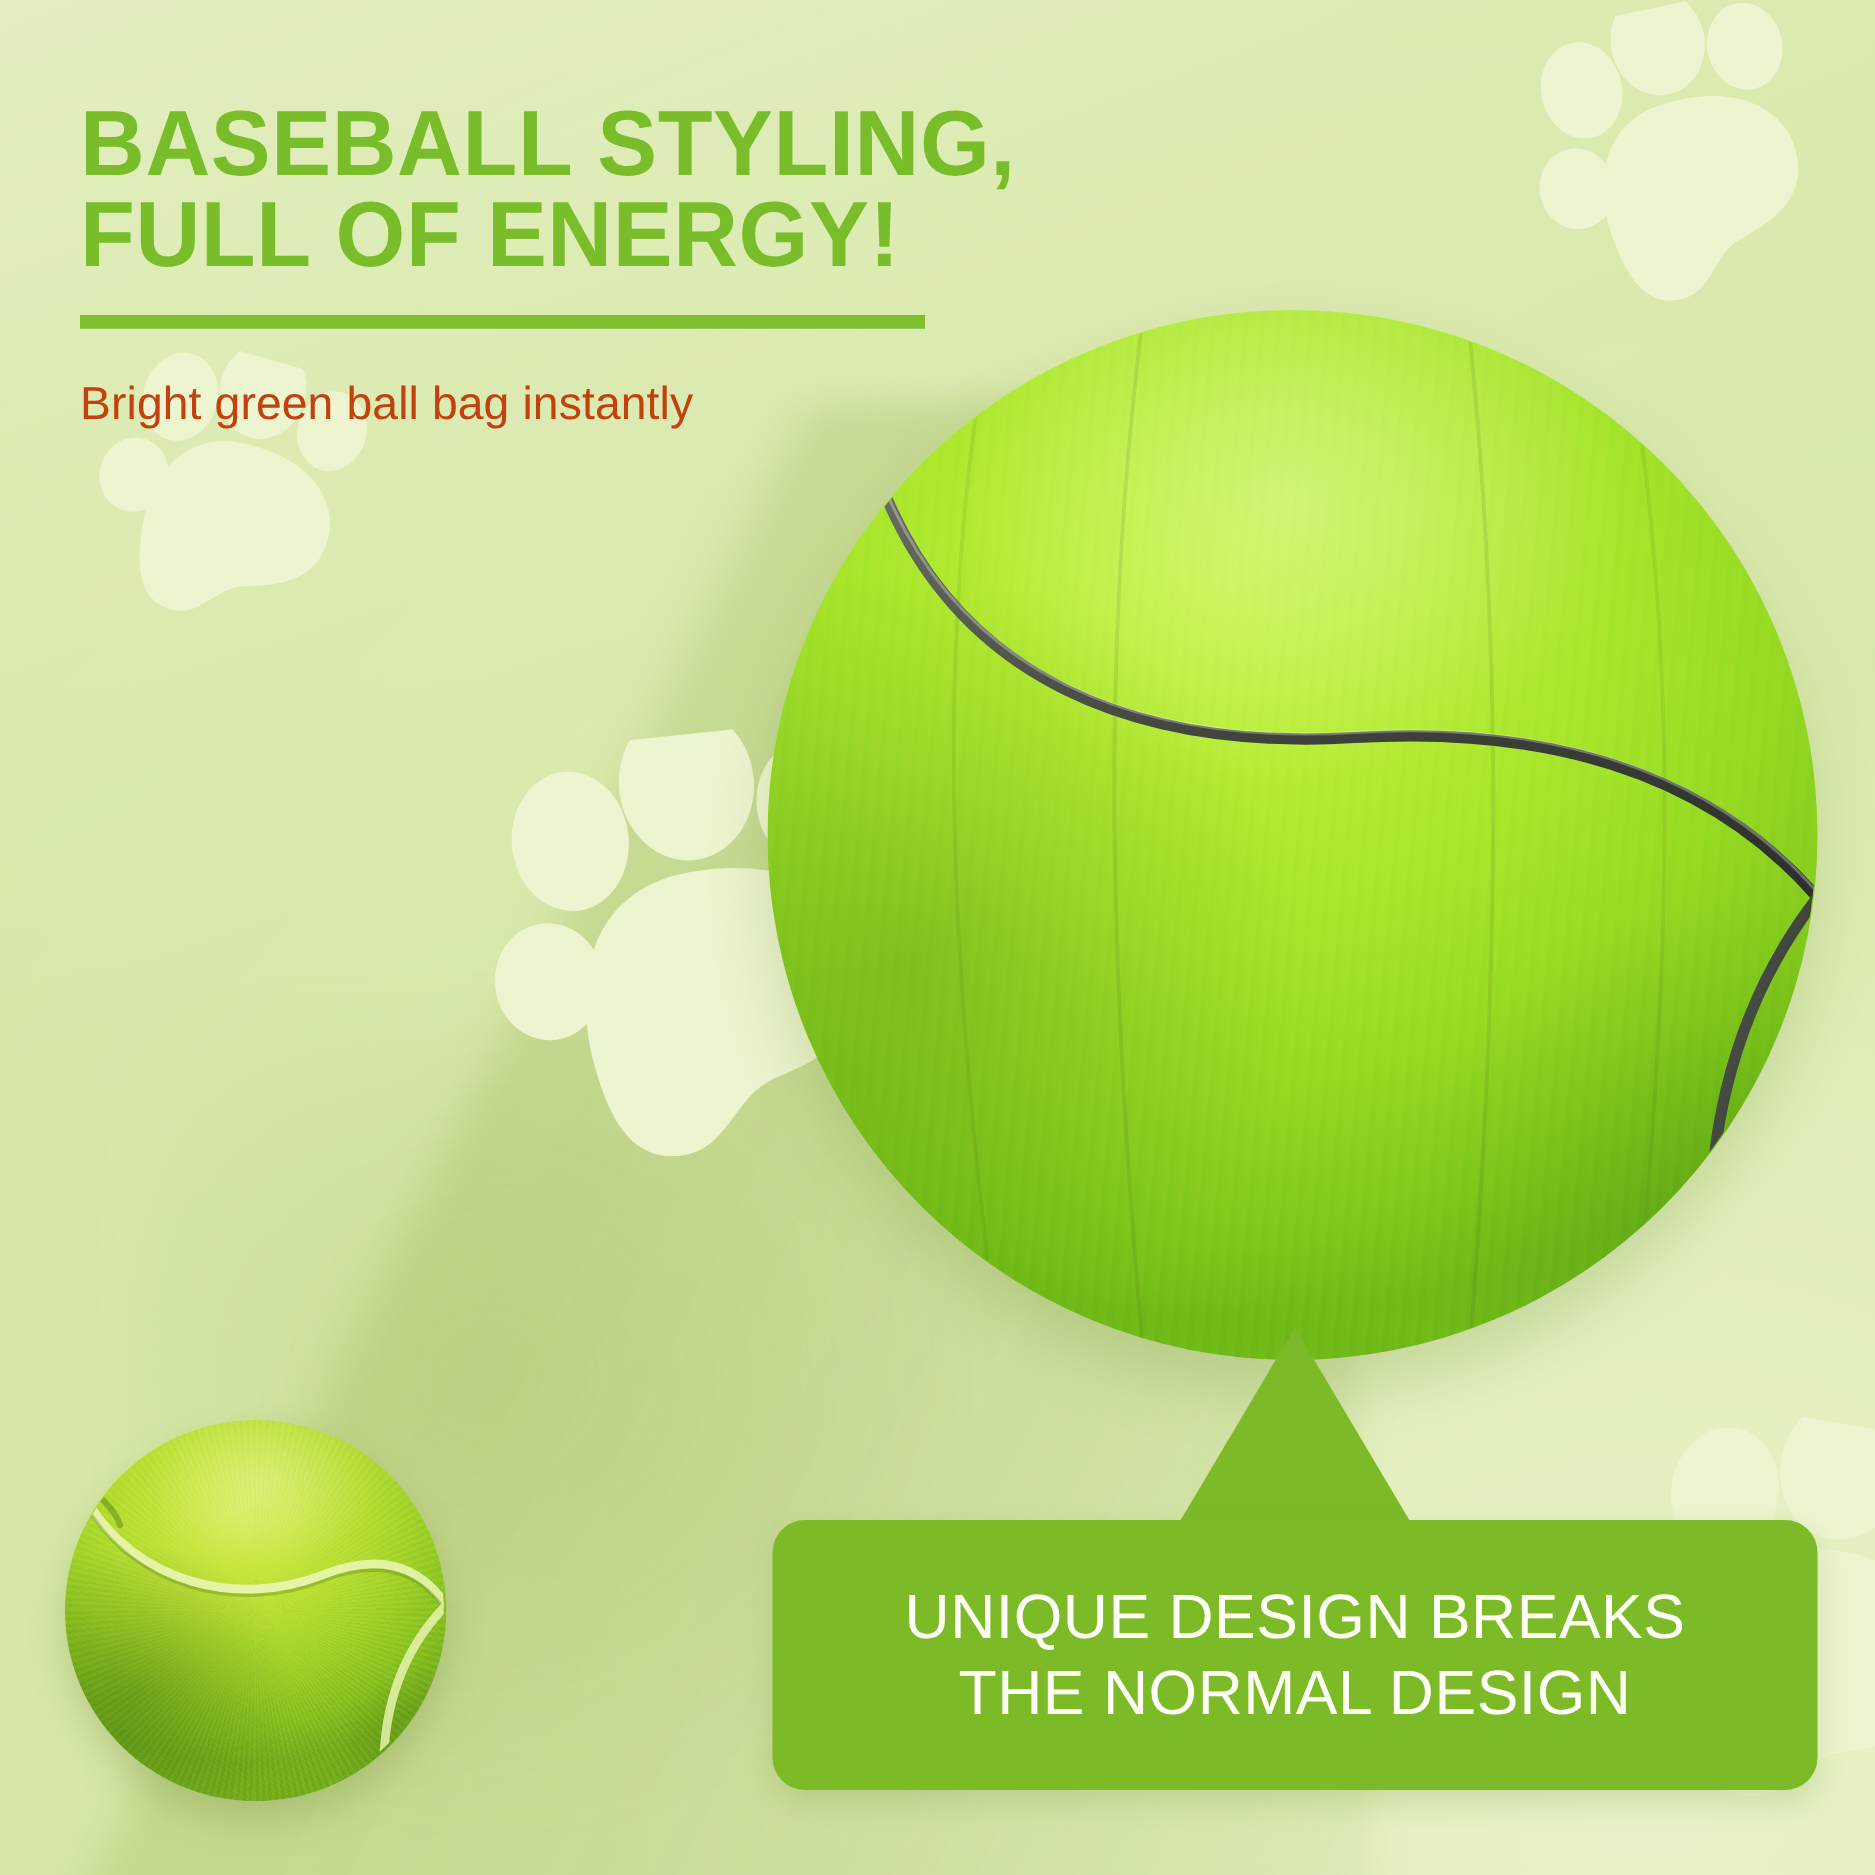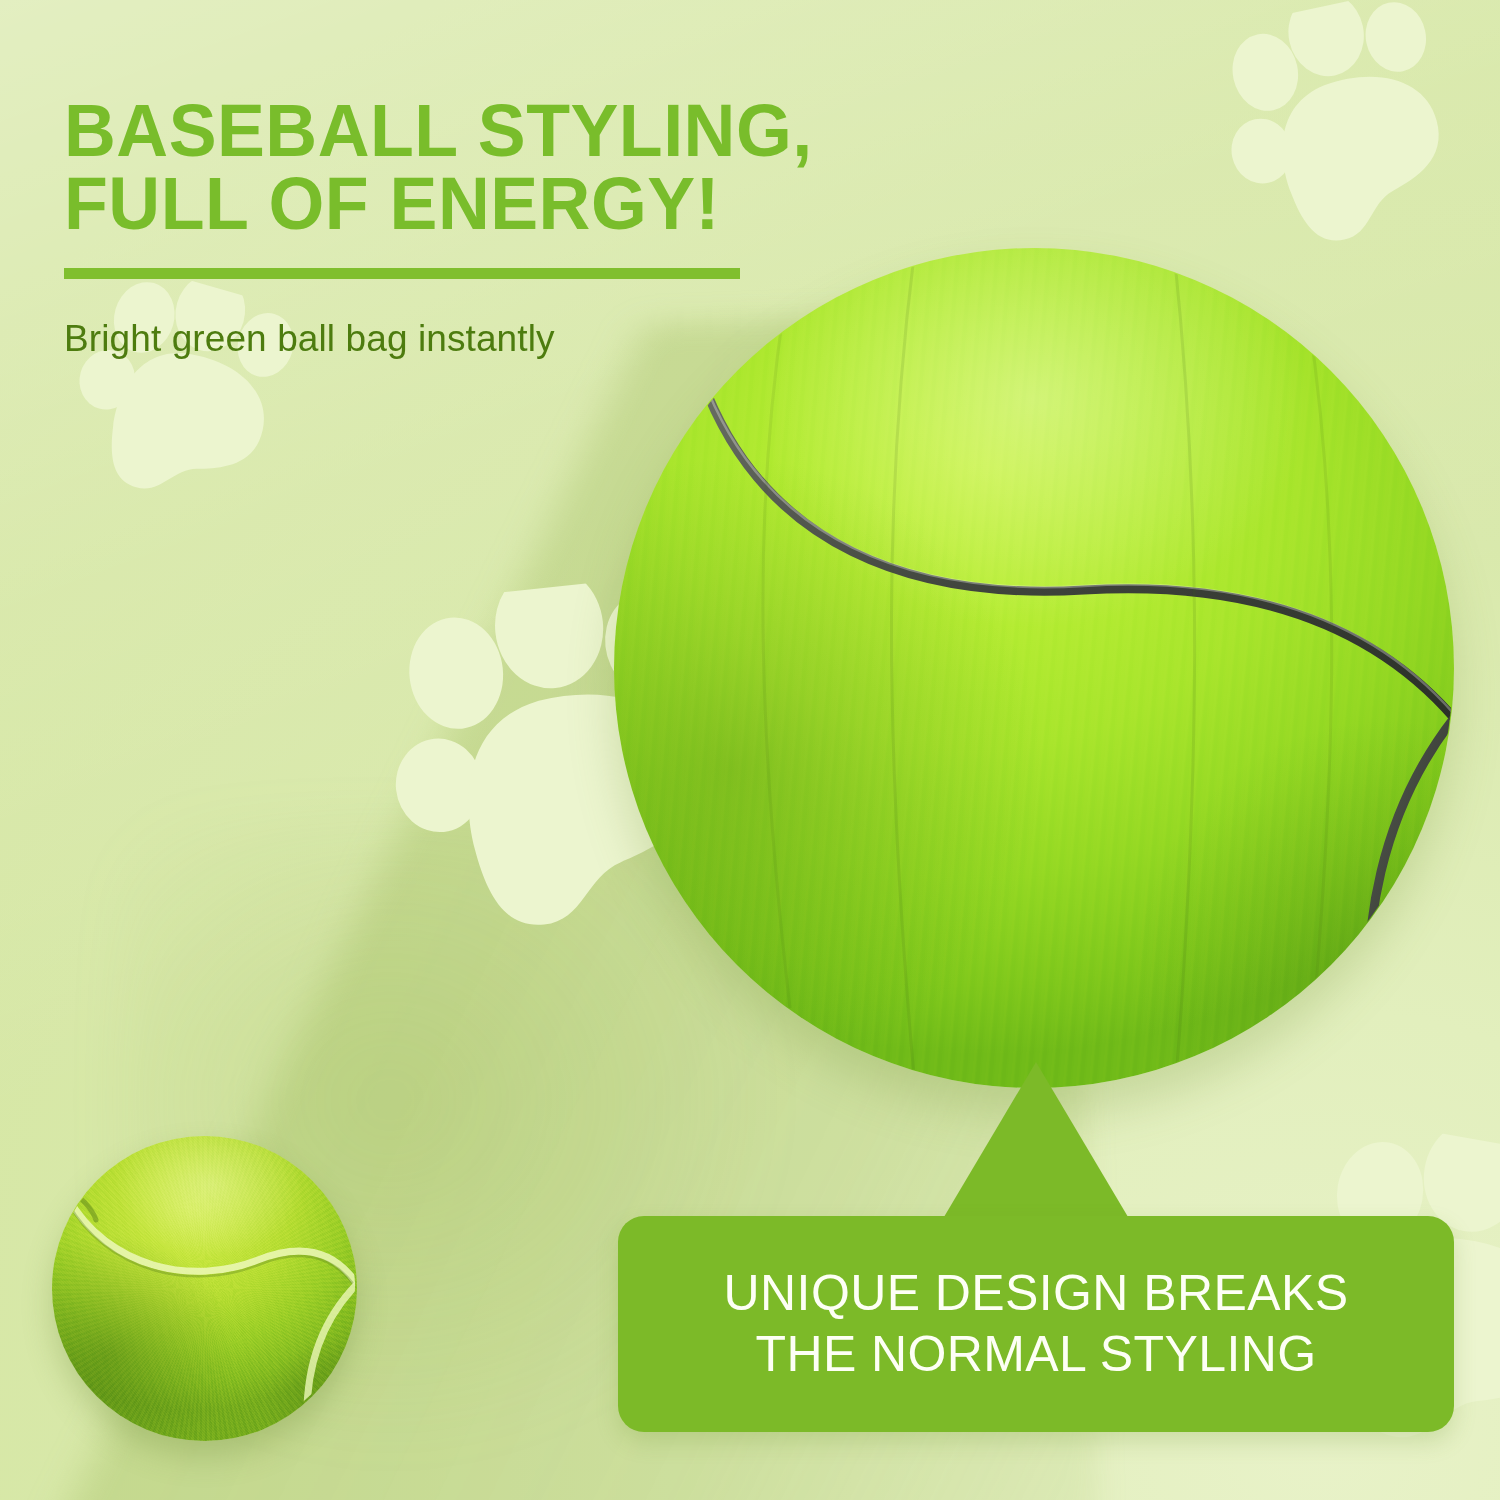--- a/index.html
+++ b/index.html
@@ -58,21 +58,20 @@
   }
   .paw svg { display: block; }
   .paw path, .paw ellipse { fill: #ecf5cf; }
 
   
   .headline {
     position: absolute;
     left: 64px;
     top: 78px;
     width: 820px;
-    margin-top: 16px;
   }
   .headline-line {
     font-family: "Liberation Sans Narrow", "Liberation Sans", sans-serif;
     font-weight: bold;
     font-size: 74px;
     line-height: 0.99;
     letter-spacing: 0.5px;
     color: #79bd2b;
     white-space: nowrap;
     transform: scaleX(0.97);
@@ -81,21 +80,21 @@
   .rule {
     margin-top: 27px;
     width: 676px;
     height: 11px;
     background: #80bf2e;
   }
   .subtitle {
     margin-top: 36px;
     font-size: 37px;
     line-height: 1.30;
-    color: #4d7c0f;
+    color: #c2410c;
     max-width: 660px;
     letter-spacing: 0.1px;
   }
 
   
   .big-ball-wrap {
     position: absolute;
     left: 614px;
     top: 248px;
     width: 840px;
@@ -317,17 +316,17 @@
           <path d="M8 46 C30 62 40 72 44 84" fill="none" stroke="rgba(70,110,20,0.40)" stroke-width="5" stroke-linecap="round"></path>
         </g>
       </svg>
     </div>
   </div>
 
   <div class="callout-pointer"></div>
   <div class="callout">
     <div class="callout-text">
       <div>UNIQUE DESIGN BREAKS</div>
-      <div>THE NORMAL STYLING</div>
+      <div>THE NORMAL DESIGN</div>
     </div>
   </div>
 
 </div>
 
 </body></html>

